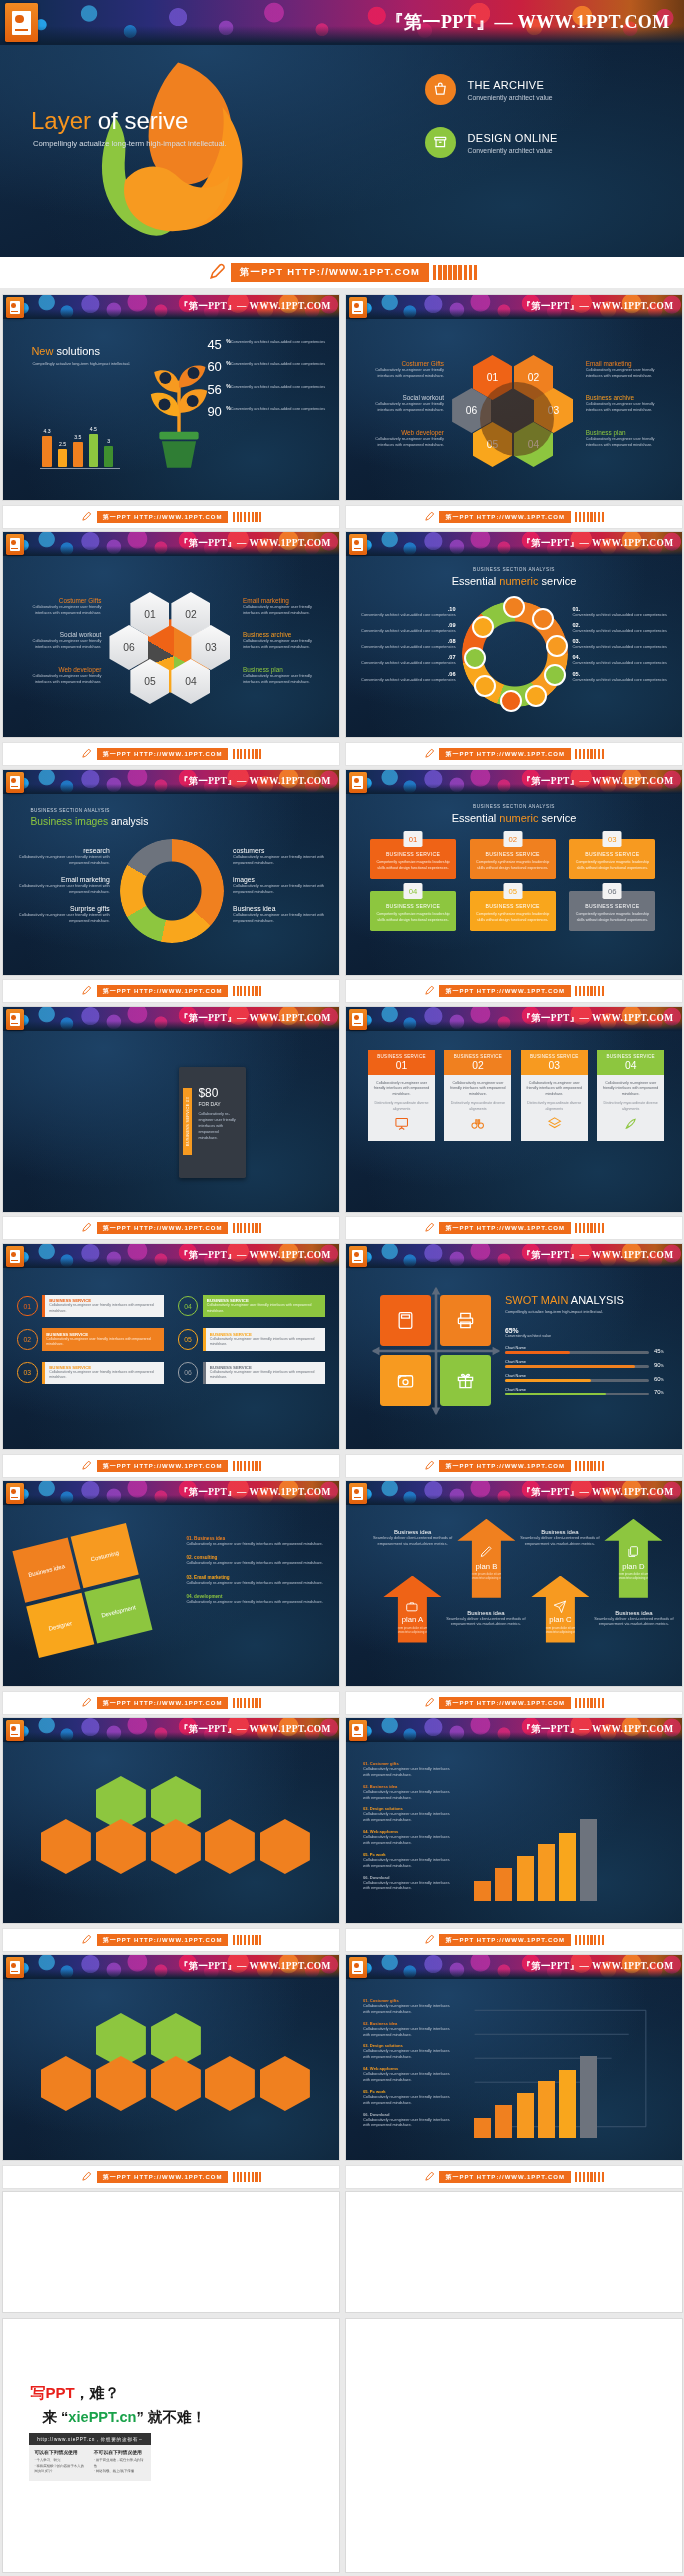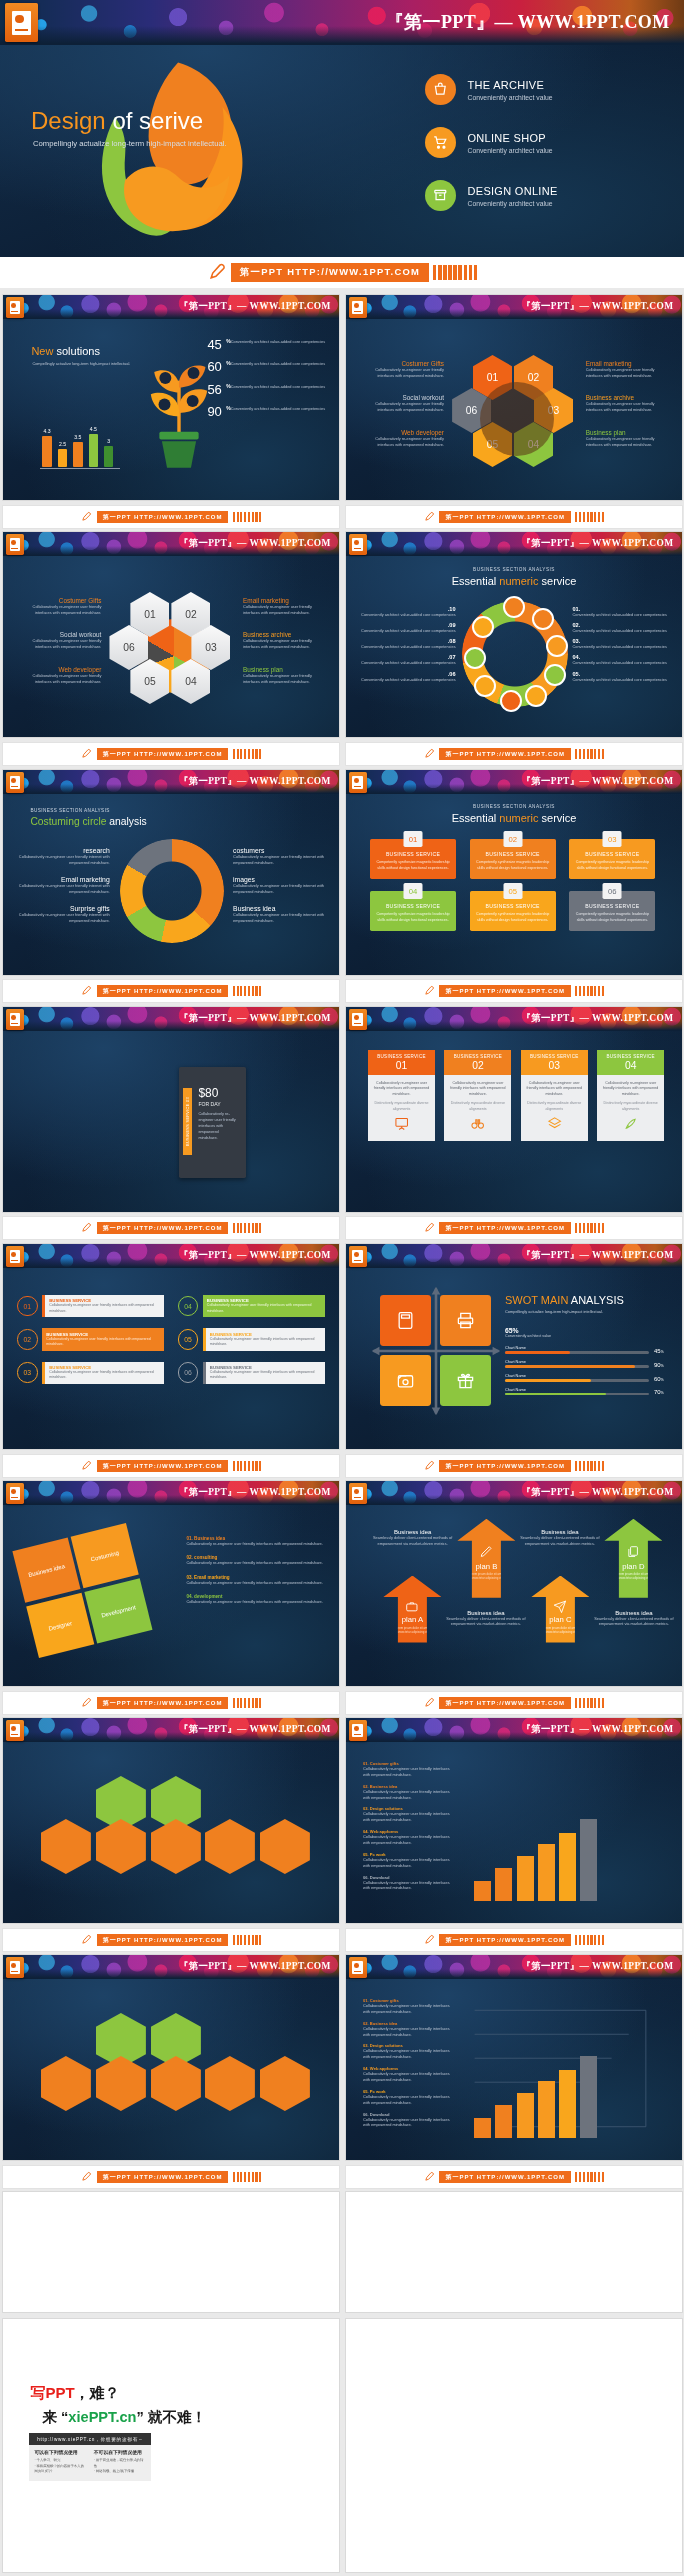--- a/index.html
+++ b/index.html
@@ -164,47 +164,34 @@
   <div class="hero-body">
 
     <svg class="swirl" viewBox="0 0 230 220">
       <path d="M118 10 C 178 28 196 92 168 130 C 146 160 108 160 92 132 C 74 100 86 44 118 10 Z" fill="#f0801f"></path>
       <path d="M170 62 C 206 108 200 170 156 196 C 118 218 70 204 52 168 C 84 190 128 184 150 150 C 170 118 174 86 170 62 Z" fill="#f9951d"></path>
       <path d="M44 74 C 18 124 26 180 66 204 C 90 218 104 212 110 206 C 72 196 52 160 56 120 C 58 98 52 84 44 74 Z" fill="#8dc63f"></path>
       <path d="M56 148 C 72 128 100 126 118 144 C 136 162 166 160 178 142 C 176 186 138 214 98 206 C 66 200 50 174 56 148 Z" fill="#f79a20"></path>
     </svg>
 
     <div class="hero-title">
-      <b>Design</b><span> of serive</span>
+      <b>Layer</b><span> of serive</span>
     </div>
     <div class="hero-sub">Compellingly actualize long-term high-impact intellectual.</div>
 
     <div class="feat-list">
       <div class="feat">
         <div class="feat-dot" style="background:#f0801f">
           <svg viewBox="0 0 24 24" fill="none" stroke="#fff" stroke-width="2">
               <path d="M4 7h16l-2 13H6L4 7z"></path>
               <path d="M9 7V5a3 3 0 0 1 6 0v2"></path>
             </svg>
         </div>
         <div>
           <div class="feat-tt">THE ARCHIVE</div>
-          <div class="feat-ds">Conveniently architect value</div>
-        </div>
-      </div>
-      <div class="feat">
-        <div class="feat-dot" style="background:#f79a20">
-          <svg viewBox="0 0 24 24" fill="none" stroke="#fff" stroke-width="2">
-              <circle cx="9" cy="20" r="1.6" fill="#fff"></circle>
-              <circle cx="18" cy="20" r="1.6" fill="#fff"></circle>
-              <path d="M2 3h3l2.6 11h10.2L21 7H6"></path>
-            </svg>
-        </div>
-        <div>
-          <div class="feat-tt">ONLINE SHOP</div>
           <div class="feat-ds">Conveniently architect value</div>
         </div>
       </div>
       <div class="feat">
         <div class="feat-dot" style="background:#8dc63f">
           <svg viewBox="0 0 24 24" fill="none" stroke="#fff" stroke-width="2">
               <rect x="3" y="4" width="18" height="4" rx="1"></rect>
               <path d="M5 8v11h14V8"></path>
               <path d="M10 12h4"></path>
             </svg>
@@ -554,21 +541,21 @@
 <div class="thumb" style="left:3.4px;top:770px;">
   <div class="slide-bg"></div>
     <div class="bokeh"></div>
   <div class="ppt-badge">
       <div class="sheet"></div>
     </div>
   <div class="wm">『第一PPT』— WWW.1PPT.COM</div>
   <div class="tbody">
     <div style="position:absolute;left:27px;top:13.7px;font-size:4.7px;color:#cfd8e3;letter-spacing:0.4px">BUSINESS SECTION ANALYSIS</div>
     <div style="position:absolute;left:27px;top:22px;font-size:10.3px;color:#fff">
-      <span style="color:#8dc63f">Costuming circle</span><span> analysis</span></div>
+      <span style="color:#8dc63f">Business images</span><span> analysis</span></div>
     <div style="position:absolute;left:117px;top:45px;width:104px;height:104px;border-radius:50%;
       background:conic-gradient(#f0801f 0deg 72deg,#f0801f 72deg 132deg,#f9a61c 132deg 192deg,#8dc63f 192deg 240deg,#f9a61c 240deg 300deg,#6d737d 300deg 360deg);
       -webkit-mask:radial-gradient(circle,transparent 29px,#000 30px);mask:radial-gradient(circle,transparent 29px,#000 30px)"></div>
     <div style="position:absolute;left:10.3px;top:53px;width:96px;text-align:right">
       <div style="font-size:6.8px;color:#fff">research</div>
         <div class="tiny">Collaboratively re-engineer user friendly internet with empowered mindshare.</div>
       <div style="font-size:6.8px;color:#fff;margin-top:10.3px">Email marketing</div>
         <div class="tiny">Collaboratively re-engineer user friendly internet with empowered mindshare.</div>
       <div style="font-size:6.8px;color:#fff;margin-top:10.3px">Surprise gifts</div>
         <div class="tiny">Collaboratively re-engineer user friendly internet with empowered mindshare.</div>

